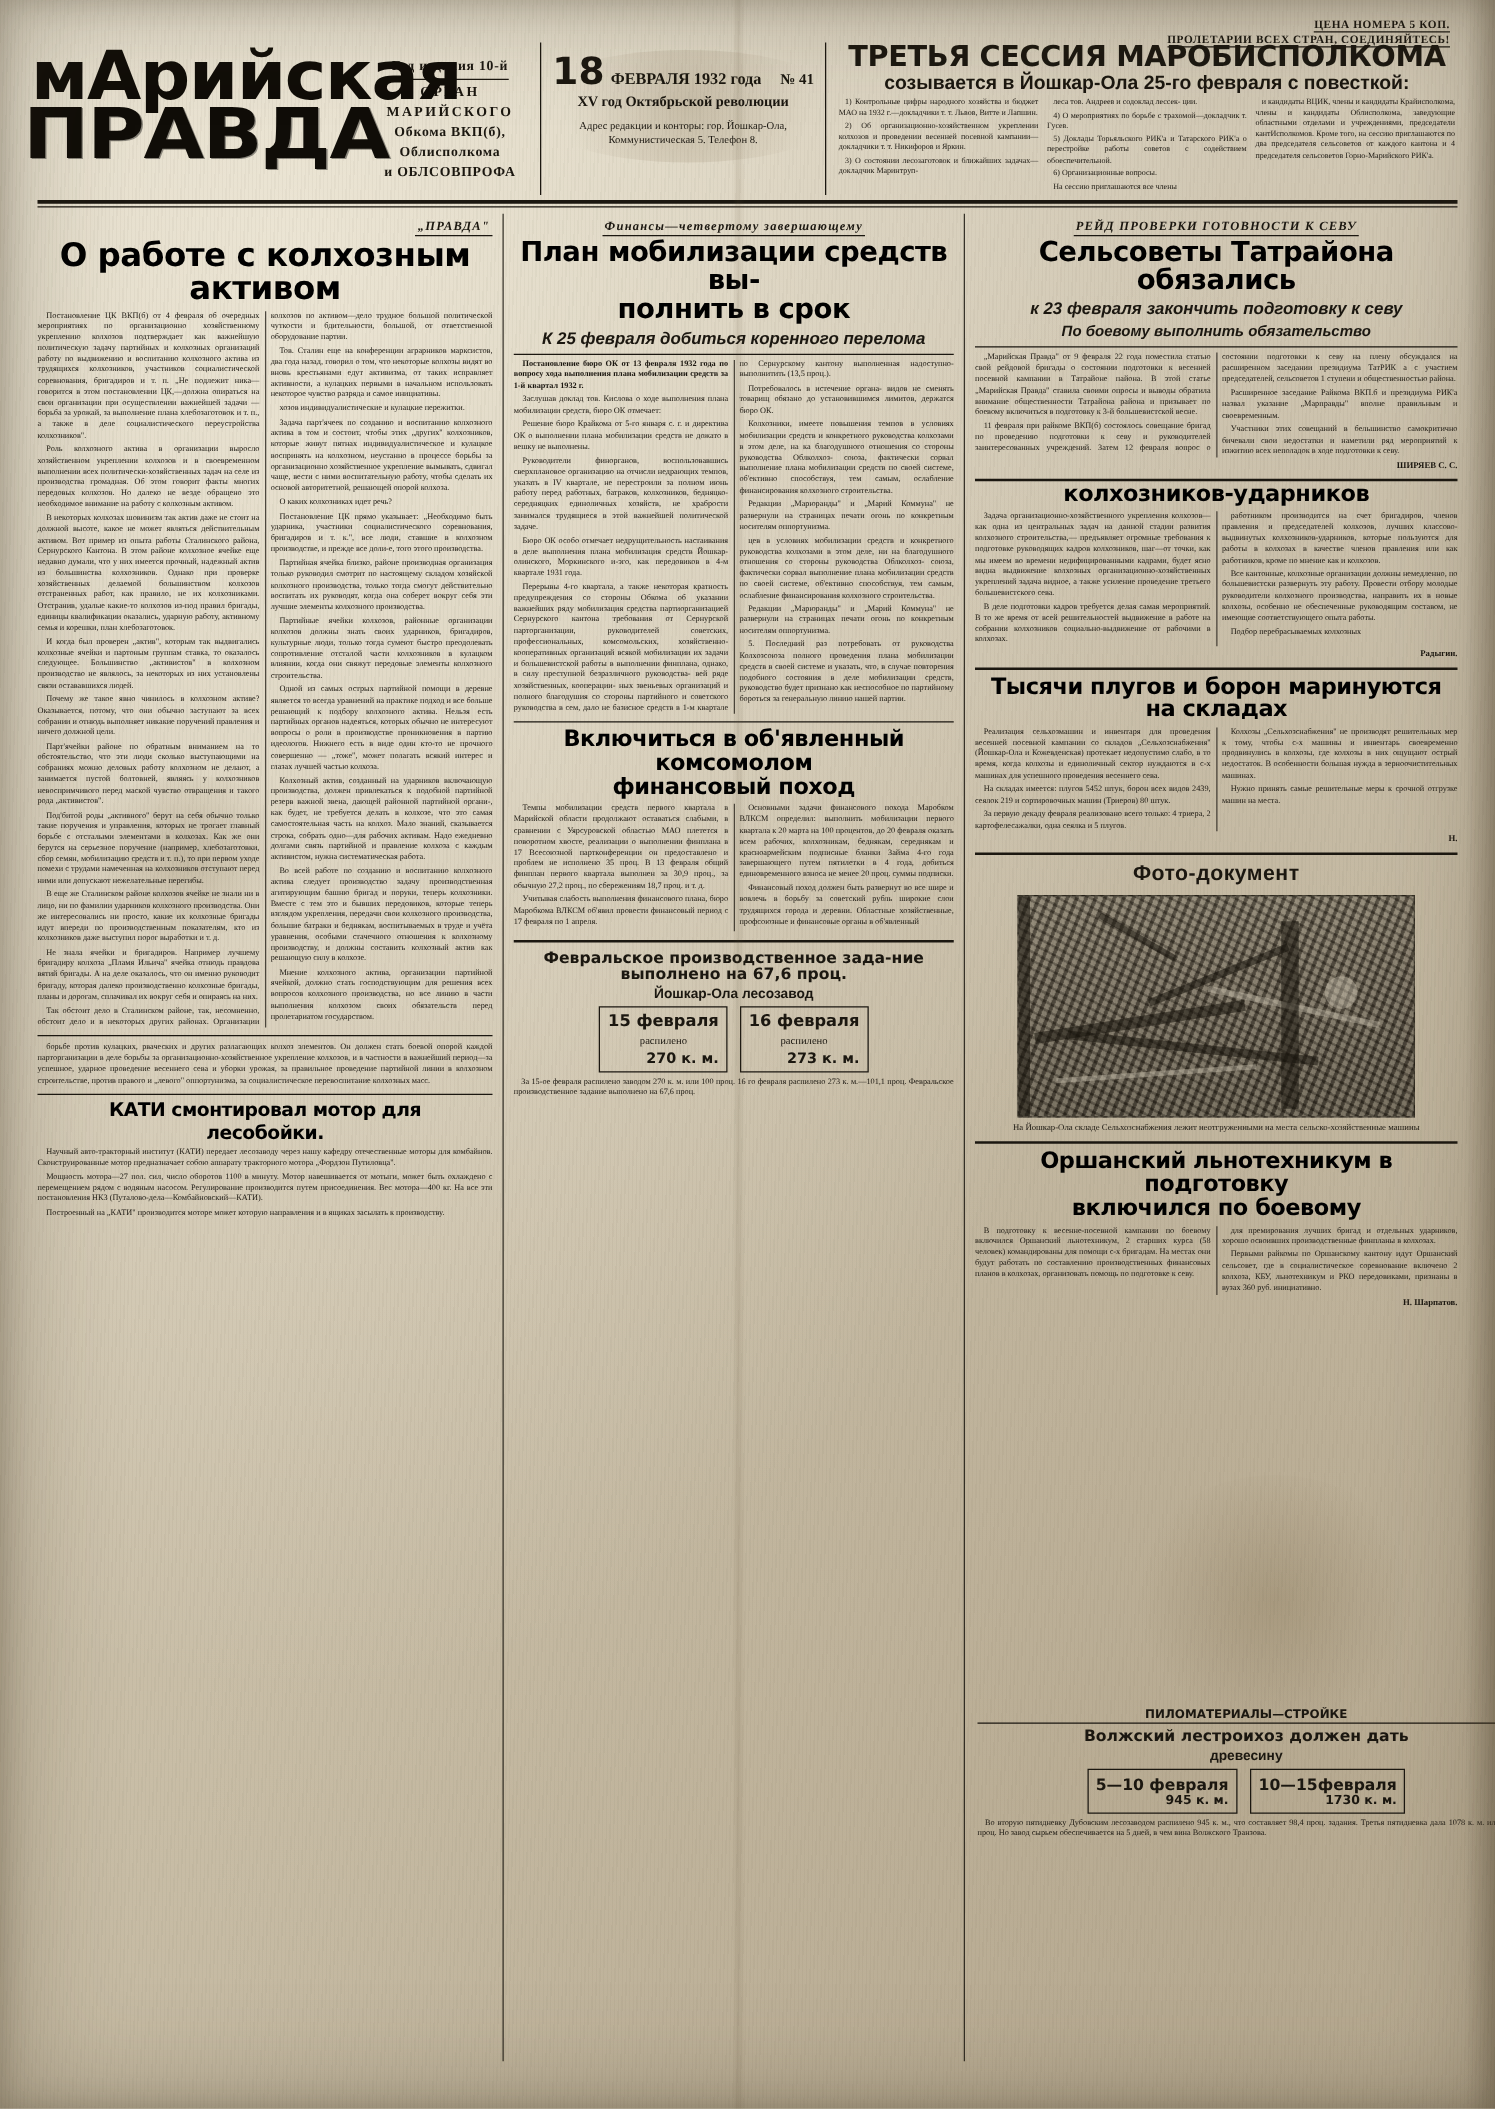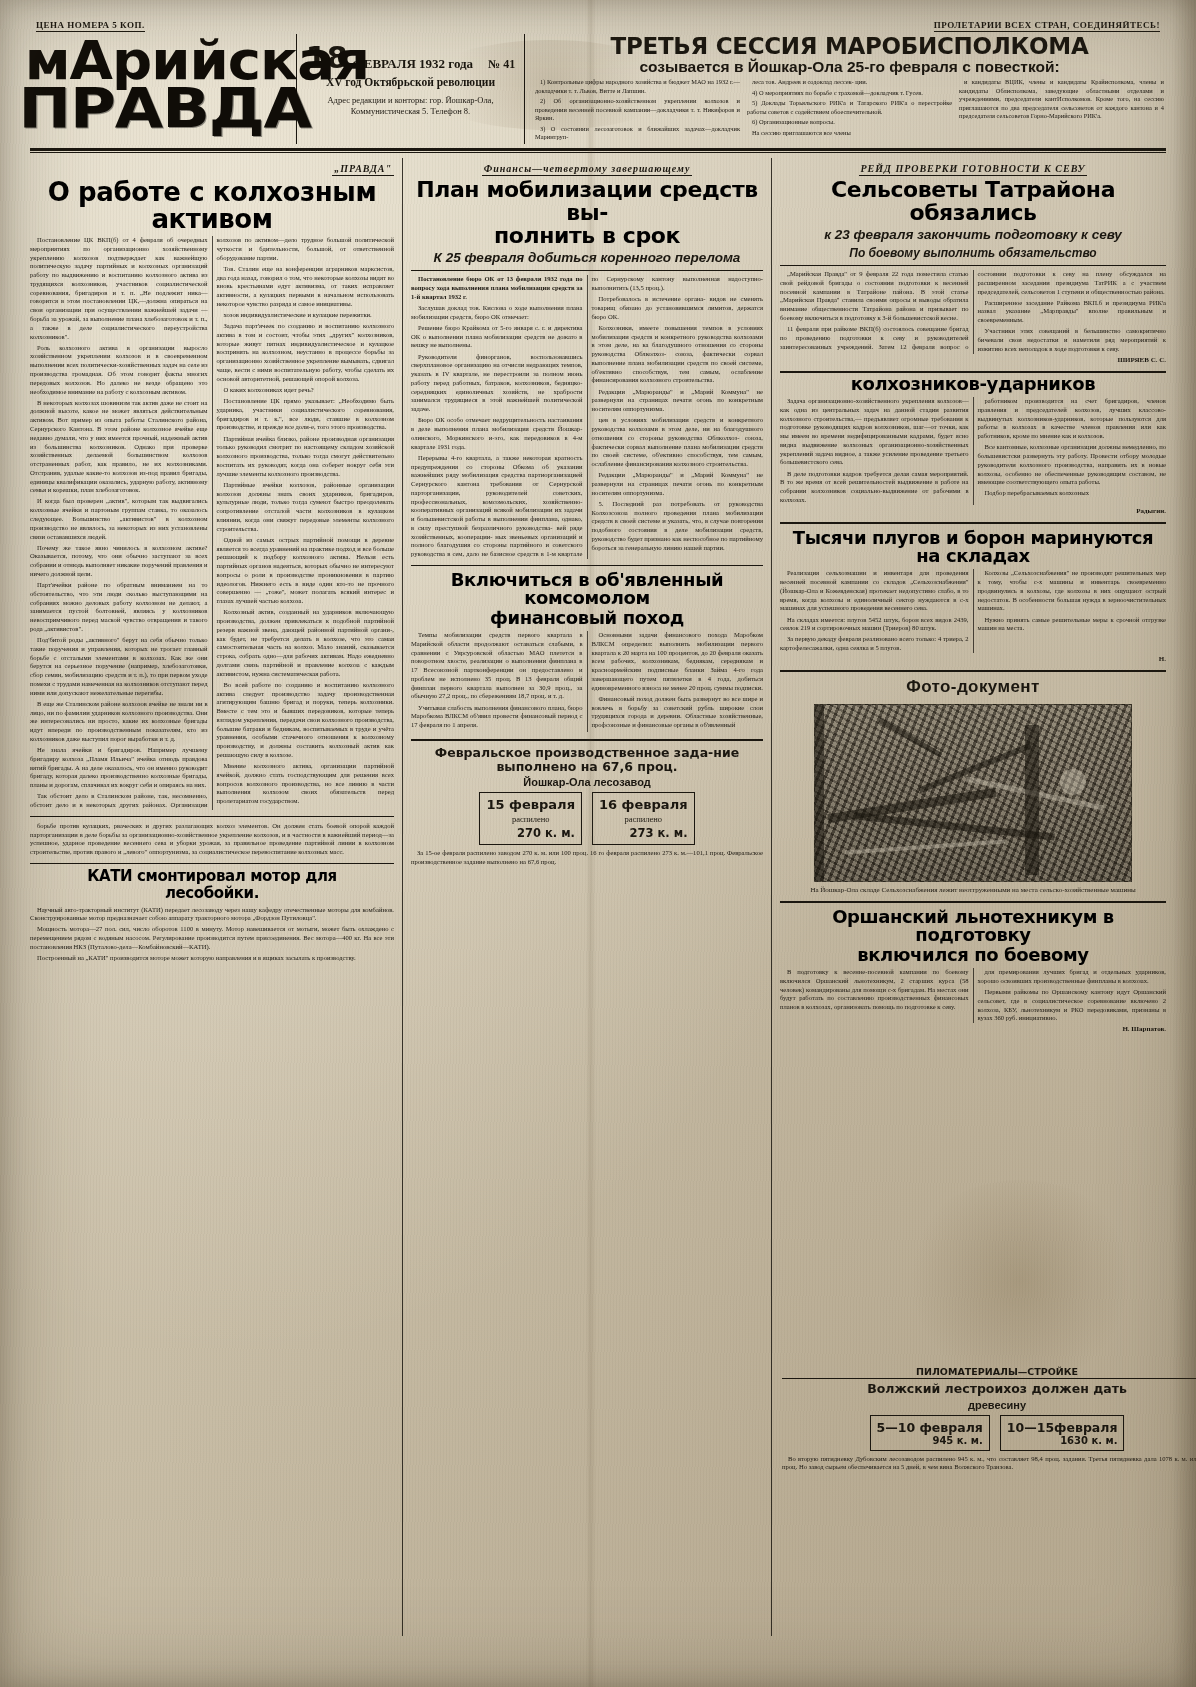--- a/index.html
+++ b/index.html
@@ -26,21 +26,21 @@
       repeating-linear-gradient(91deg, rgba(90,78,58,.05) 0 1px, rgba(0,0,0,0) 1px 3px),
       repeating-linear-gradient(3deg, rgba(255,252,240,.05) 0 1px, rgba(0,0,0,0) 1px 4px);
     mix-blend-mode:multiply;opacity:.8;
   }
   .vign{position:absolute;inset:0;pointer-events:none;
     box-shadow:inset 0 0 90px rgba(60,48,30,.35), inset 0 0 24px rgba(60,48,30,.25);}
   .sheet{position:absolute;left:14px;top:14px;width:1168px;height:1659px;}
 
   
   .topline{display:flex;justify-content:space-between;align-items:flex-end;
-    font-size:9px;letter-spacing:.5px;font-weight:bold;padding:0 22px;height:18px;}
+    font-size:9px;letter-spacing:.5px;font-weight:bold;padding:0 22px;height:18px;flex-direction:column;}
   .topline span{border-bottom:1.4px solid #1b1710;padding-bottom:1px;}
   .mast{display:flex;align-items:stretch;padding:2px 18px 0 16px;gap:0;}
   .logo{width:262px;flex:none;padding-top:4px;}
   .logo .l1,.logo .l2{
     font-family:"DejaVu Sans", sans-serif;font-weight:bold;
     color:#100d08;line-height:.86;letter-spacing:-1px;
   }
   .logo .l1{font-size:54px;transform:scaleX(1.04);}
   .logo .l2{font-size:56px;transform:scaleX(1.12);margin-left:4px;
     text-shadow:1px 1px 0 rgba(0,0,0,.4);}
@@ -154,20 +154,28 @@
     <span>ЦЕНА НОМЕРА 5 КОП.</span>
     <span>ПРОЛЕТАРИИ ВСЕХ СТРАН, СОЕДИНЯЙТЕСЬ!</span>
   </div>
 
   <div class="mast">
     <div class="logo">
       <div class="l1">мАрийская</div>
       <div class="l2">ПРАВДА</div>
     </div>
 
+    <div class="impr">
+      <div class="year">Год издания  10-й</div>
+      <div class="sp">ОРГАН</div>
+      <div class="sp">МАРИЙСКОГО</div>
+      <div>Обкома ВКП(б),</div>
+      <div>Облисполкома</div>
+      <div>и ОБЛСОВПРОФА</div>
+    </div>
 
     <div class="datebox">
       <div class="r1">
         <span class="day">18</span>
         <span class="mon">ФЕВРАЛЯ 1932 года</span>
         <span class="num">№ 41</span>
       </div>
       <div class="r2">XV год Октябрьской революции</div>
       <div class="addr">Адрес редакции и конторы: гор. Йошкар-Ола, Коммунистическая 5. Телефон 8.</div>
     </div>
@@ -370,21 +378,21 @@
         <div class="kick-sm">ПИЛОМАТЕРИАЛЫ—СТРОЙКЕ</div>
         <div class="bx-title">Волжский лестроихоз должен дать</div>
         <div class="bx-sub">древесину</div>
         <div class="cells">
           <div class="cell cell2">
             <div class="d">5—10 февраля</div>
             <div class="v">945 к. м.</div>
           </div>
           <div class="cell cell2">
             <div class="d">10—15февраля</div>
-            <div class="v">1630 к. м.</div>
+            <div class="v">1730 к. м.</div>
           </div>
         </div>
         <div class="bx-note">
           <p>Во вторую пятидневку Дубовским лесозаводом распилено 945 к. м., что составляет 98,4 проц. задания. Третья пятидневка дала 1078 к. м. или 112 проц. Но завод сырьем обеспечивается на 5 дней, в чем вина Волжского Транзова.</p>
         </div>
       </div>
     </div>
 
 </div>
 

